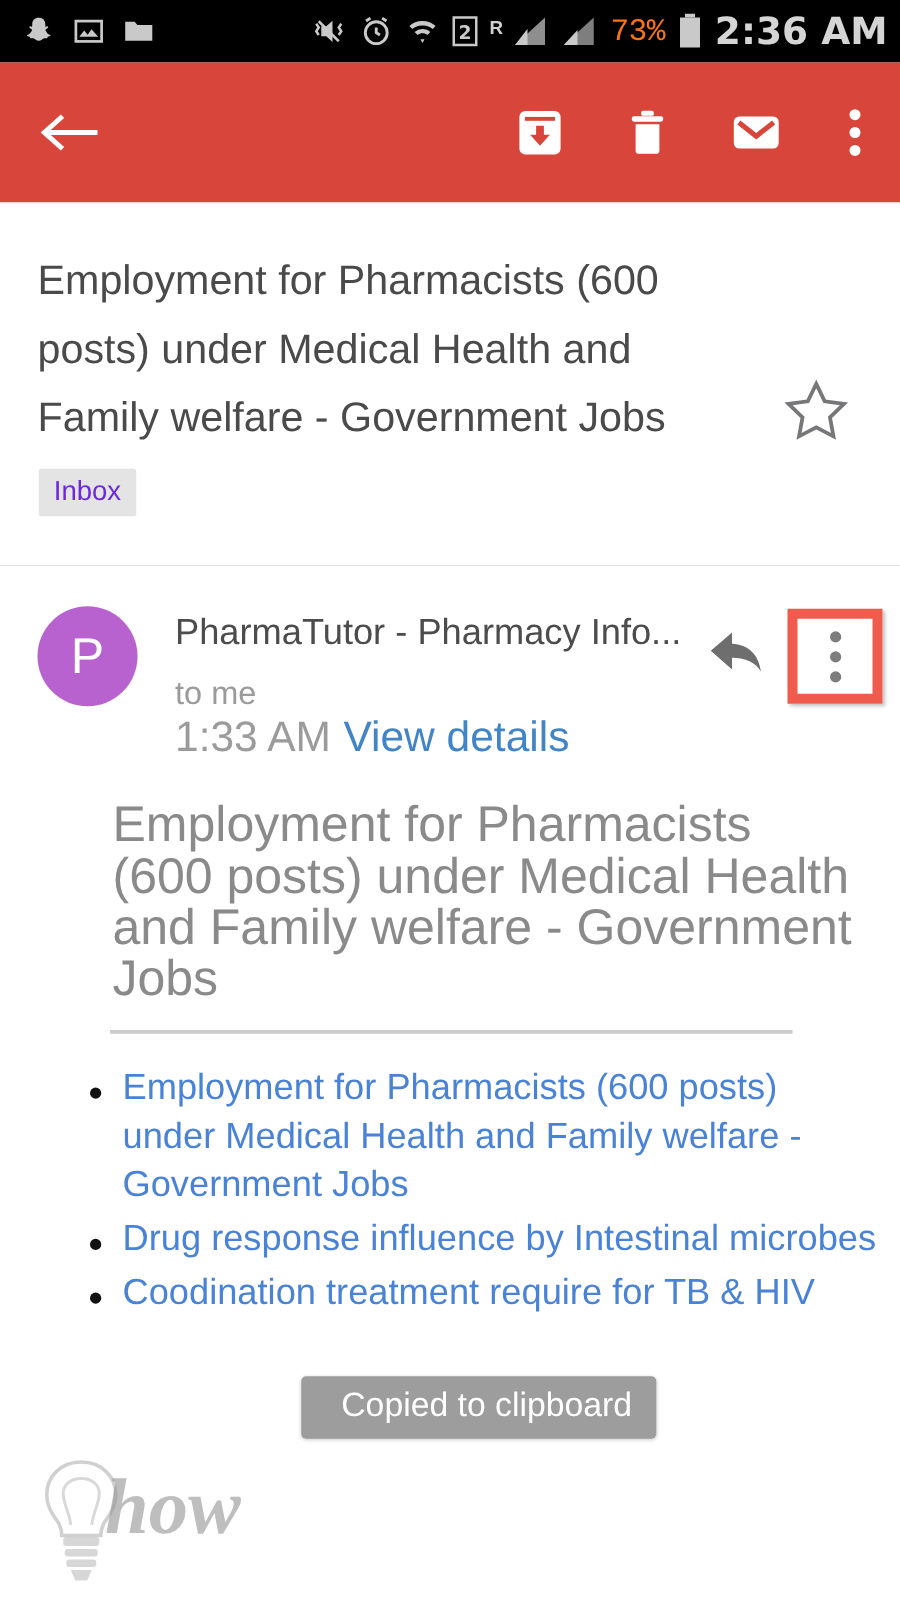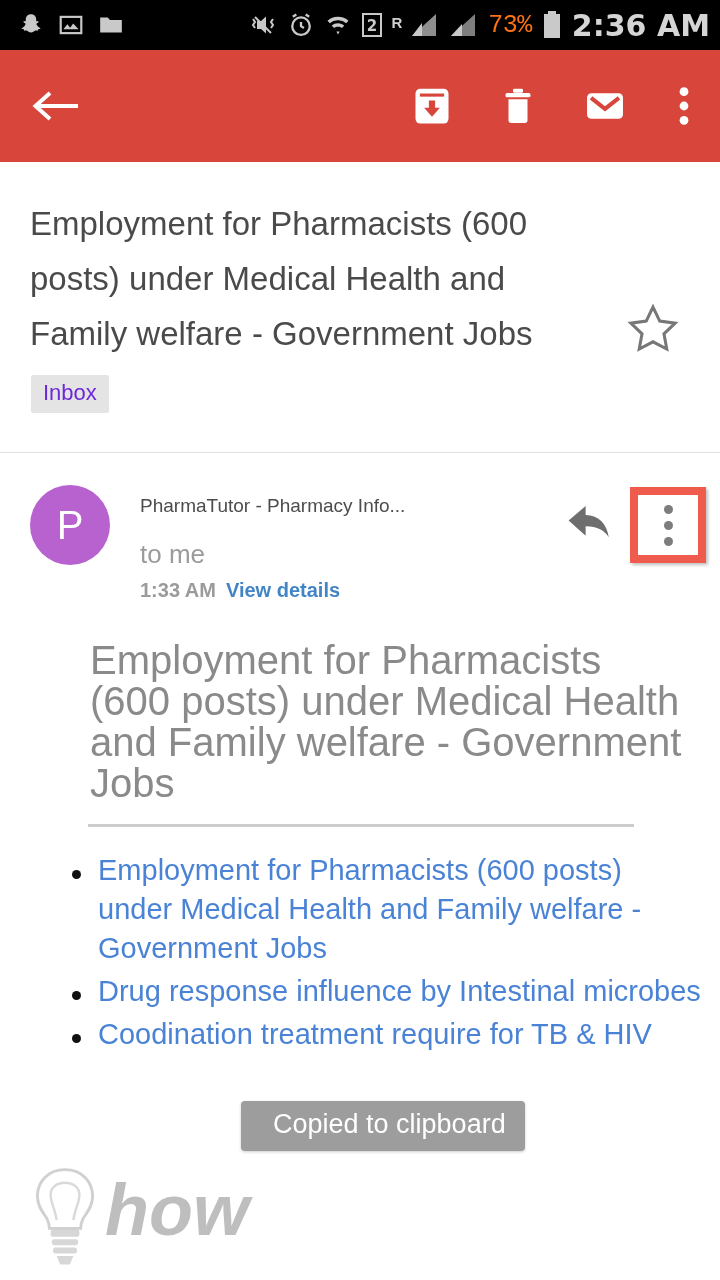--- a/index.html
+++ b/index.html
@@ -69,23 +69,23 @@
     position:absolute; top:453px; left:0; width:720px; height:175px;
     background:#fff; display:flex; padding:32px 0 0 30px;
   }
   .avatar{
     width:80px; height:80px; border-radius:50%;
     background:#b862cf; color:#fff;
     display:flex; align-items:center; justify-content:center;
     font-size:40px; font-weight:400; flex:none;
   }
   .sender-info{ margin-left:30px; padding-top:3px; flex:1; }
-  .sender-name{ font-size:19px; color:#4c4c4c; line-height:36px; }
+  .sender-name{ font-size:29px; color:#4c4c4c; line-height:36px; }
   .sender-to{ font-size:26px; color:#9b9b9b; line-height:36px; margin-top:12px; }
-  .sender-meta{ font-size:20px; color:#9b9b9b; line-height:36px;font-weight:bold; }
+  .sender-meta{ font-size:34px; color:#9b9b9b; line-height:36px; }
   .view-details{ color:#4285c6; margin-left:10px; }
   .reply-btn{ width:80px; display:flex; align-items:flex-start; justify-content:center; padding-top:14px;}
   .menu-highlight{
     width:76px; height:76px; margin-right:14px; margin-top:2px;
     border:8px solid #ef5b4c; background:#ffffff;
     display:flex; align-items:center; justify-content:center;
     box-shadow:2px 2px 3px rgba(0,0,0,0.25);
   }
   .dots-v{ display:flex; flex-direction:column; gap:7px; align-items:center; }
   .dots-v i{ width:9px; height:9px; border-radius:50%; background:#7d7d7d; display:block; }
@@ -121,23 +121,23 @@
     box-shadow:0 1px 3px rgba(0,0,0,0.2);
     white-space:nowrap;
   }
 
   
   .watermark{
     position:absolute; left:10px; top:1160px;
     width:270px; height:120px; pointer-events:none;
   }
   .wm-text{
-    position:absolute; left:95px; top:14px;
-    font-family:Liberation Sans, sans-serif;
-    font-size:72px; font-style:italic; font-weight:700;
+    position:absolute; left:74px; top:14px;
+    font-family:Liberation Serif, serif;
+    font-size:63px; font-style:italic; font-weight:700;
     color:rgba(150,150,150,0.62); line-height:1;
   }
 </style>
 </head>
 <body>
 
 <div class="statusbar">
   <div class="sb-left">
     <span class="sb-icon">
       <svg width="26" height="26" viewBox="0 0 24 24">

